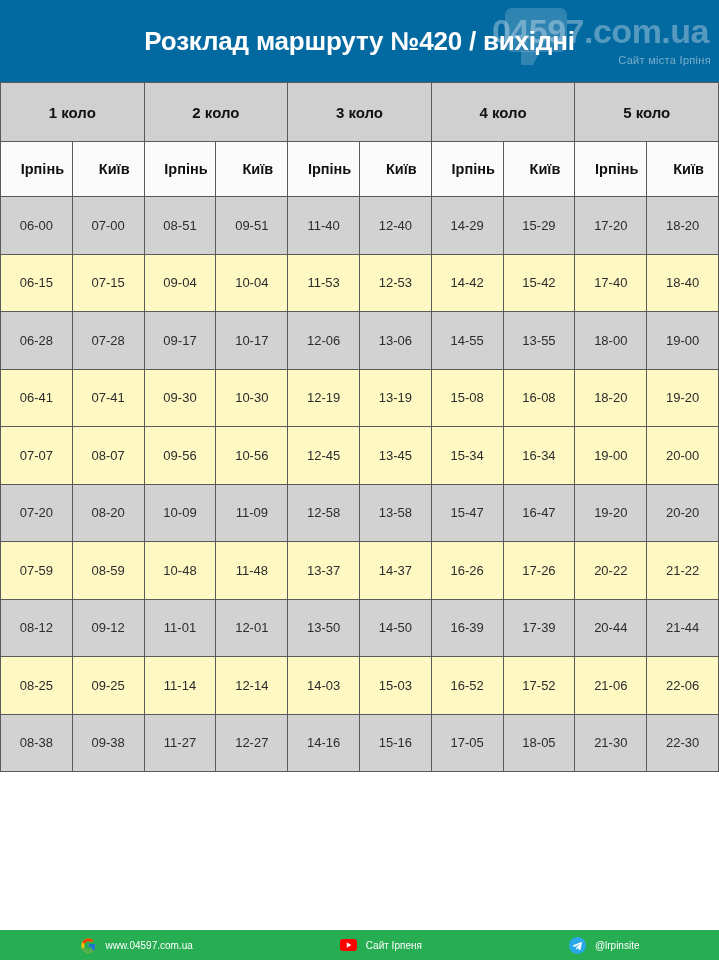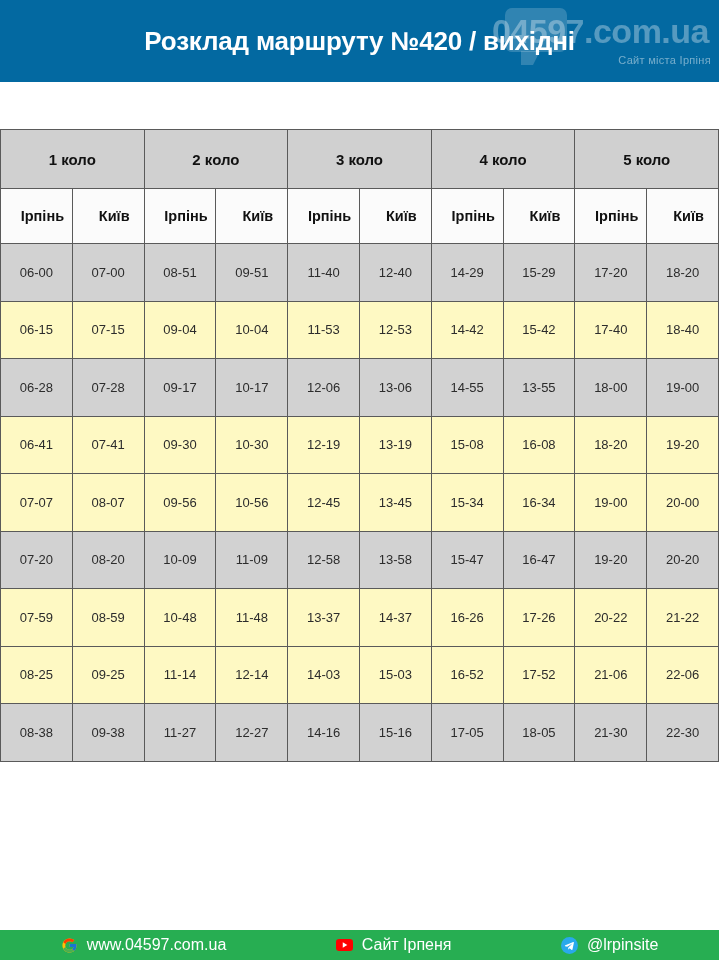--- a/index.html
+++ b/index.html
@@ -96,21 +96,20 @@
     border-right: 7px solid transparent;
     border-top: 14px solid rgba(255,255,255,0.18);
     border-bottom: 0;
   }
 
   
   .table-wrap {
     flex: 1 1 auto;
     background: #ffffff;
     overflow: hidden;
-    margin-top: 47px;
   }
   table.schedule {
     width: 719px;
     border-collapse: collapse;
     table-layout: fixed;
     font-size: 13px;
   }
   table.schedule th,
   table.schedule td {
     border: 1px solid #5a5a5a;
@@ -150,21 +149,21 @@
     align-items: center;
     justify-content: space-around;
     padding: 0 6px;
     box-sizing: border-box;
   }
   .footer-item {
     display: flex;
     align-items: center;
     gap: 9px;
     color: #ffffff;
-    font-size: 16px;
+    font-size: 10px;
     white-space: nowrap;
   }
   .footer-item .fi-label { color: #ffffff; }
   .ficon {
     display: inline-flex;
     align-items: center;
     justify-content: center;
     width: 17px;
     height: 17px;
     flex: 0 0 17px;
@@ -285,20 +284,32 @@
             <td>07-59</td>
             <td>08-59</td>
             <td>10-48</td>
             <td>11-48</td>
             <td>13-37</td>
             <td>14-37</td>
             <td>16-26</td>
             <td>17-26</td>
             <td>20-22</td>
             <td>21-22</td>
+          </tr>
+          <tr class="data-row odd">
+            <td>08-12</td>
+            <td>09-12</td>
+            <td>11-01</td>
+            <td>12-01</td>
+            <td>13-50</td>
+            <td>14-50</td>
+            <td>16-39</td>
+            <td>17-39</td>
+            <td>20-44</td>
+            <td>21-44</td>
           </tr>
           <tr class="data-row even">
             <td>08-25</td>
             <td>09-25</td>
             <td>11-14</td>
             <td>12-14</td>
             <td>14-03</td>
             <td>15-03</td>
             <td>16-52</td>
             <td>17-52</td>

